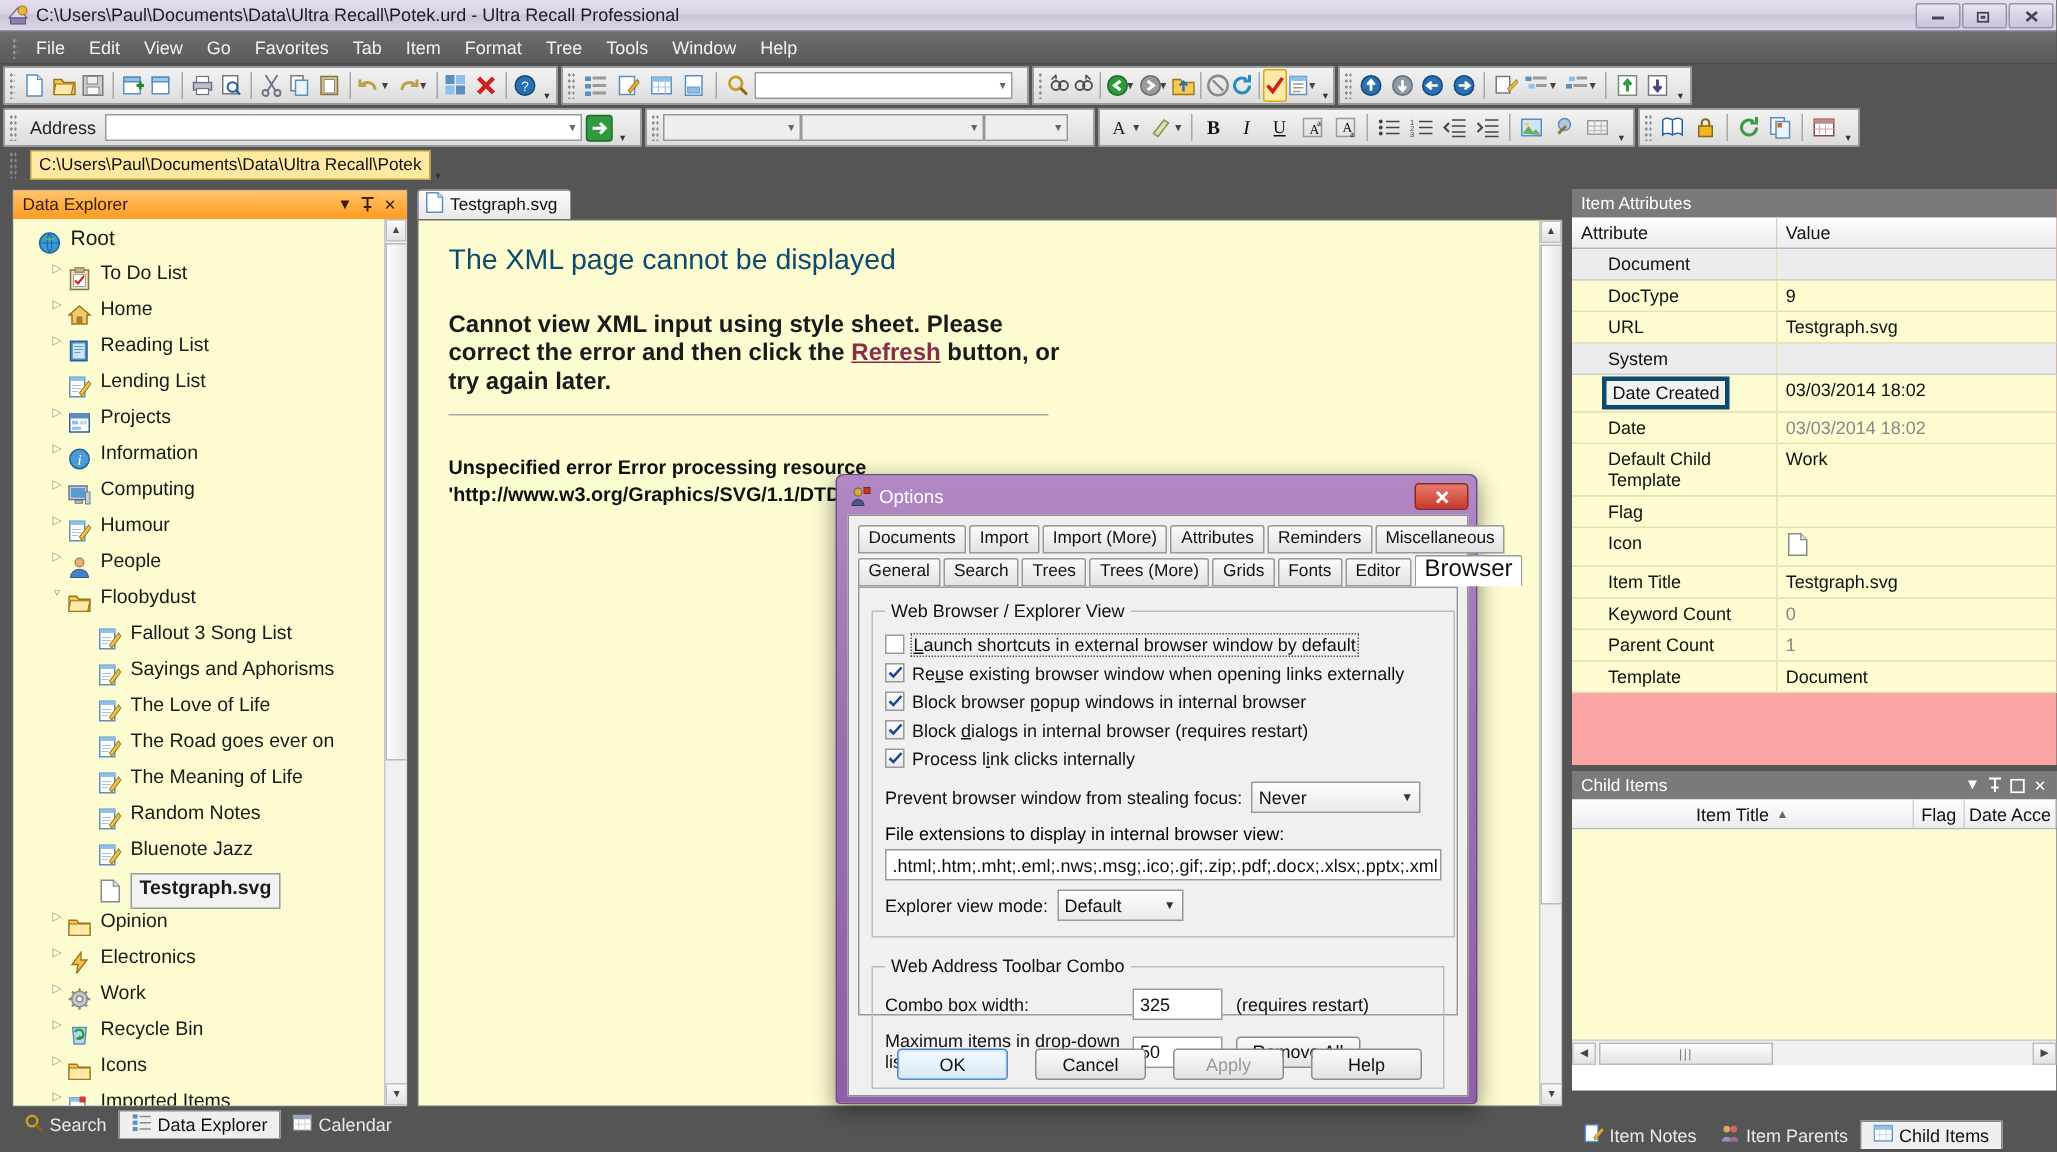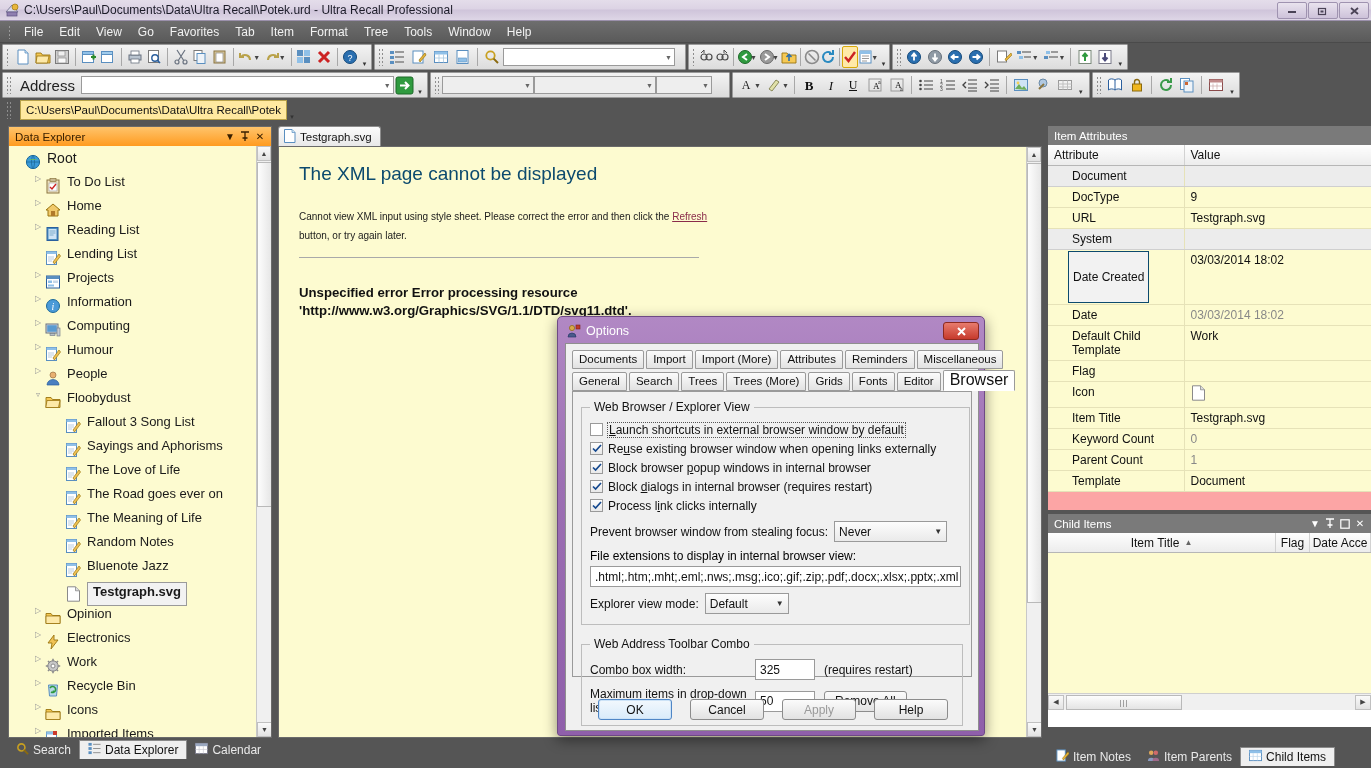--- a/index.html
+++ b/index.html
@@ -63,21 +63,21 @@
   .tbtn.sel { background: #ffe9a8; border: 1px solid #d8a90b; border-radius: 2px; }
   .tsep { width: 1px; height: 18px; background: #a8a8a8; margin: 0 3px; }
   .tdrop { font-size: 7px; color: #444; margin-left: -3px; margin-right: 2px; }
   .tmore { width: 10px; height: 22px; display:flex; align-items:flex-end;
            justify-content:center; font-size: 7px; color: #333; }
   .tcombo { height: 18px; background: #fff; border: 1px solid #9a9a9a;
             display: flex; align-items: center; justify-content: flex-end;
             padding-right: 2px; font-size: 11px; }
   .tcombo.flat { background: #eee; }
   .tcombo .arrow { font-size: 7px; color: #666; }
-  .addr-label { font-size: 15px; color: #222; padding: 0 6px; }
+  .addr-label { font-size: 12px; color: #222; padding: 0 6px; }
 
   
   .ic { display:block; }
 
   
   .histrow { display: flex; align-items: center; height: 22px; background: #555; }
   .histbox {
     margin-left: 6px; height: 20px; background: #ffe9a0;
     border: 1px solid #b8a24a; display: flex; align-items: center;
     padding: 0 5px; font-size: 11.5px; color: #111; white-space: nowrap;
@@ -132,21 +132,21 @@
   .doc-tabstrip { height: 20px; display: flex; align-items: flex-end; }
   .doc-tab { height: 20px; display: flex; align-items: center; gap: 4px;
              padding: 0 8px 0 5px; font-size: 11.5px; color: #111;
              background: linear-gradient(to bottom,#fbfbfb,#e8e8e8);
              border: 1px solid #8d8d8d; border-bottom: none;
              border-radius: 3px 3px 0 0; }
   .doc-body { position: absolute; left: 0; top: 20px; width: 764px; height: 592px;
               background: #fdfbd0; border: 1px solid #6a6a6a; overflow: hidden; }
   .docpad { padding: 16px 20px; }
   .err-h1 { font-size: 19px; color: #0c4a6e; font-weight: normal; margin: 0 0 22px 0; }
-  .err-p { font-size: 10px; color: #1a1a1a; line-height: 19px; margin: 0; max-width: 410px; }
+  .err-p { font-size: 16px; color: #1a1a1a; line-height: 19px; margin: 0; max-width: 410px; font-weight: bold; }
   .err-p a { color: #8a2b4a; }
   .err-rule { width: 400px; height: 1px; background: #a9a9a9; margin: 12px 0 26px 0; }
   .err-bold { font-size: 13.2px; font-weight: bold; color: #111; line-height: 18px; }
 
   
   .right-col { position: absolute; left: 1048px; top: 0; width: 323px; height: 620px; }
   .attr-panel { position: absolute; left: 0; top: 0; width: 383px; height: 384px;
                 background: #fca5a5; }
   .grid { width: 100%; border-collapse: collapse; table-layout: fixed; }
   .grid th {
@@ -157,21 +157,21 @@
   }
   .grid td {
     font-size: 12px; color: #111; padding: 3px 6px;
     border-bottom: 1px solid #e6e2b8; vertical-align: top;
   }
   .grid tr.group td { background: #ececec; border-bottom: 1px solid #cfcfcf; }
   .grid tr td.k { background: #fdfbd0; padding-left: 24px; }
   .grid tr td.v { background: #fdfbd0; border-left: 1px solid #e6e2b8; }
   .grid tr.group td.k, .grid tr.group td.v { background: #ececec; }
   .grid td.v.dim { color: #888; }
-  .cell-focus { background: #f2f2f2; border: 1px solid #0c4a6e; padding: 18px 4px;
+  .cell-focus { background: #f2f2f2; border: 3px solid #0c4a6e; padding: 1px 4px;
                 display: inline-block; margin: -2px -4px; }
 
   .child-panel { position: absolute; left: 0; top: 388px; width: 323px; height: 213px;
                  background: #fff; }
   .child-grid-head { display: flex; height: 20px;
     background: linear-gradient(to bottom,#fefefe,#ececec);
     border-bottom: 1px solid #b6b6b6; font-size: 12px; color: #111; }
   .cgh { display: flex; align-items: center; justify-content: center;
          border-right: 1px solid #d2d2d2; }
   .child-body { height: 140px; background: #fdfbd0; }

